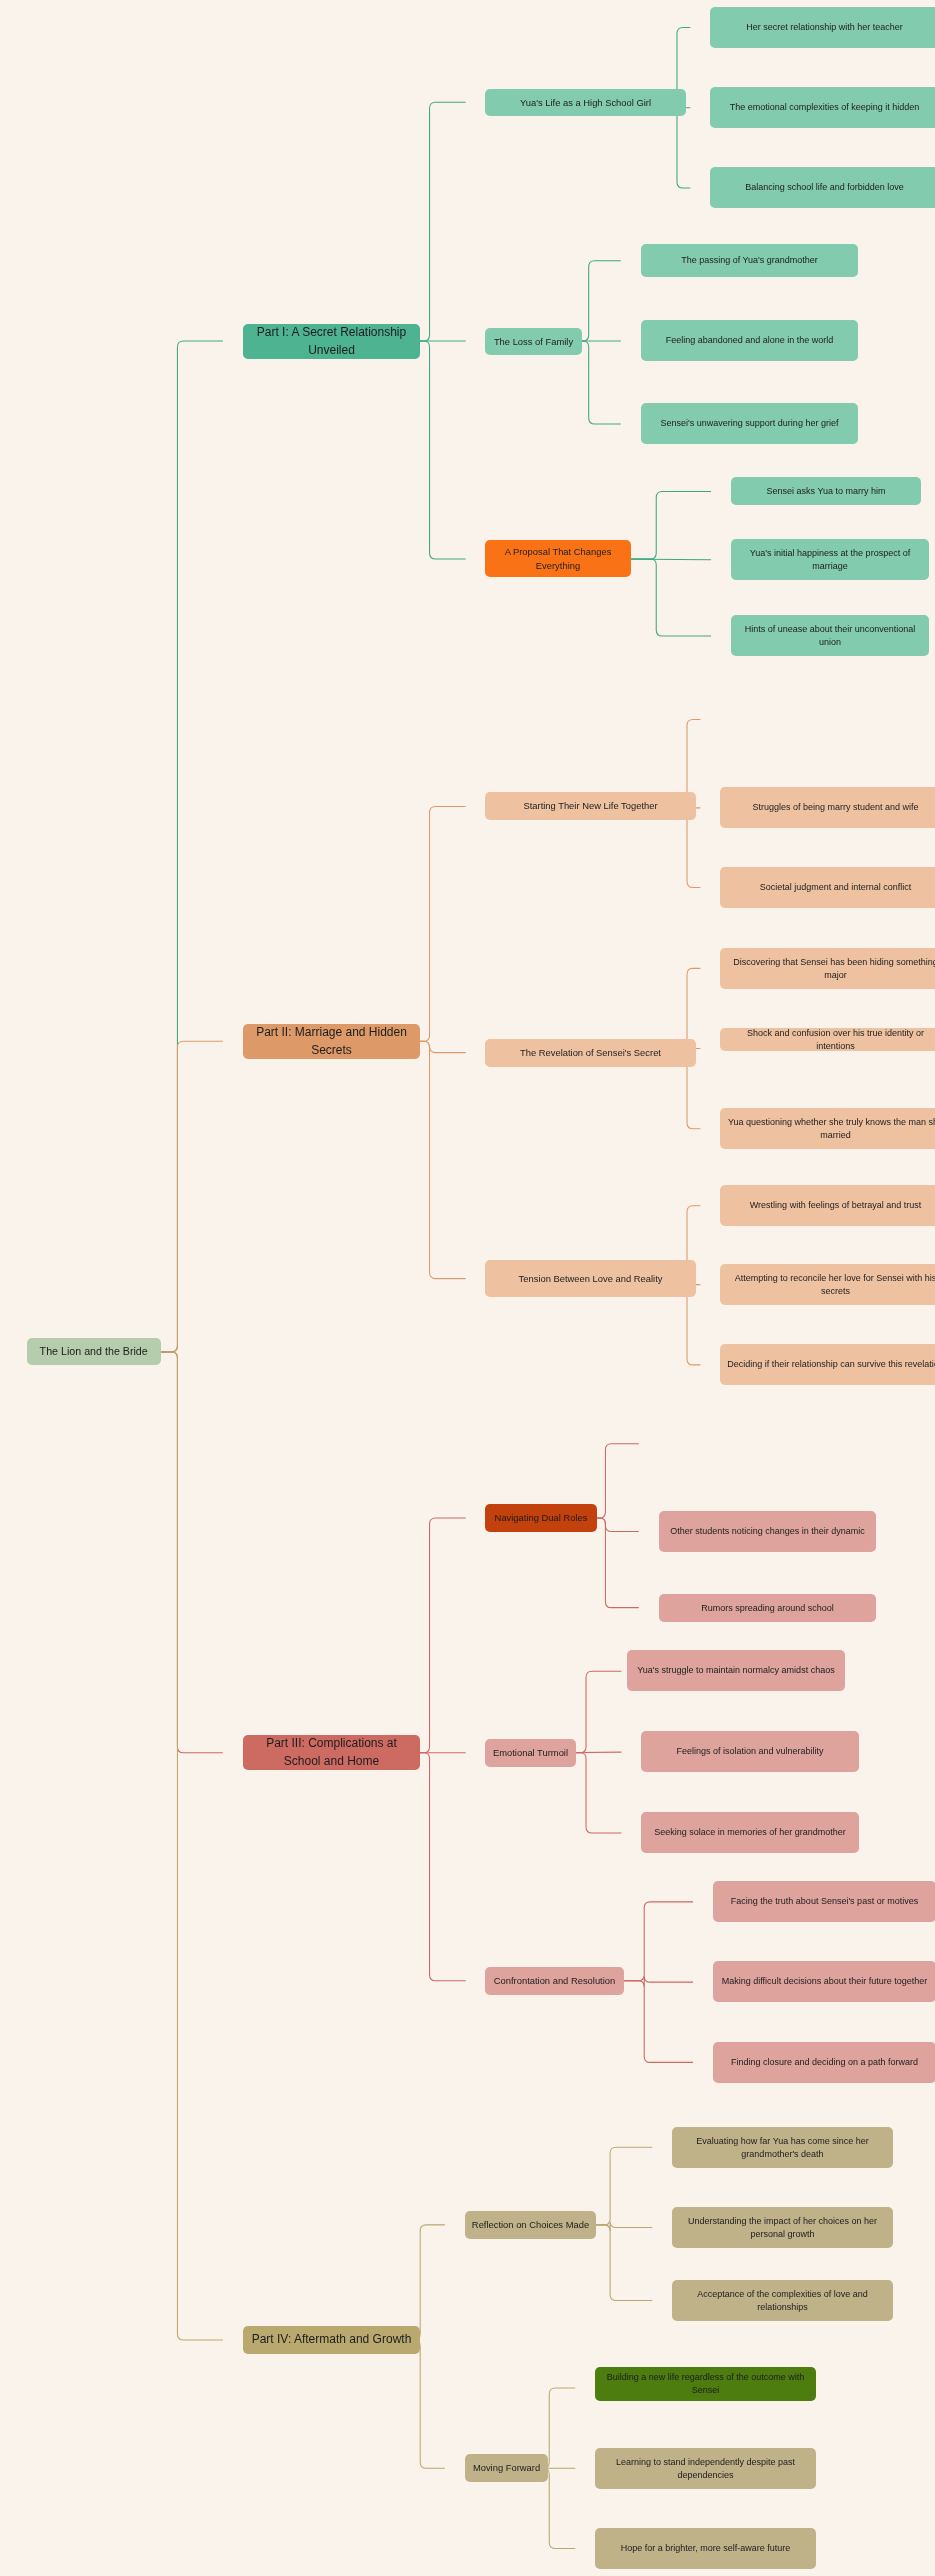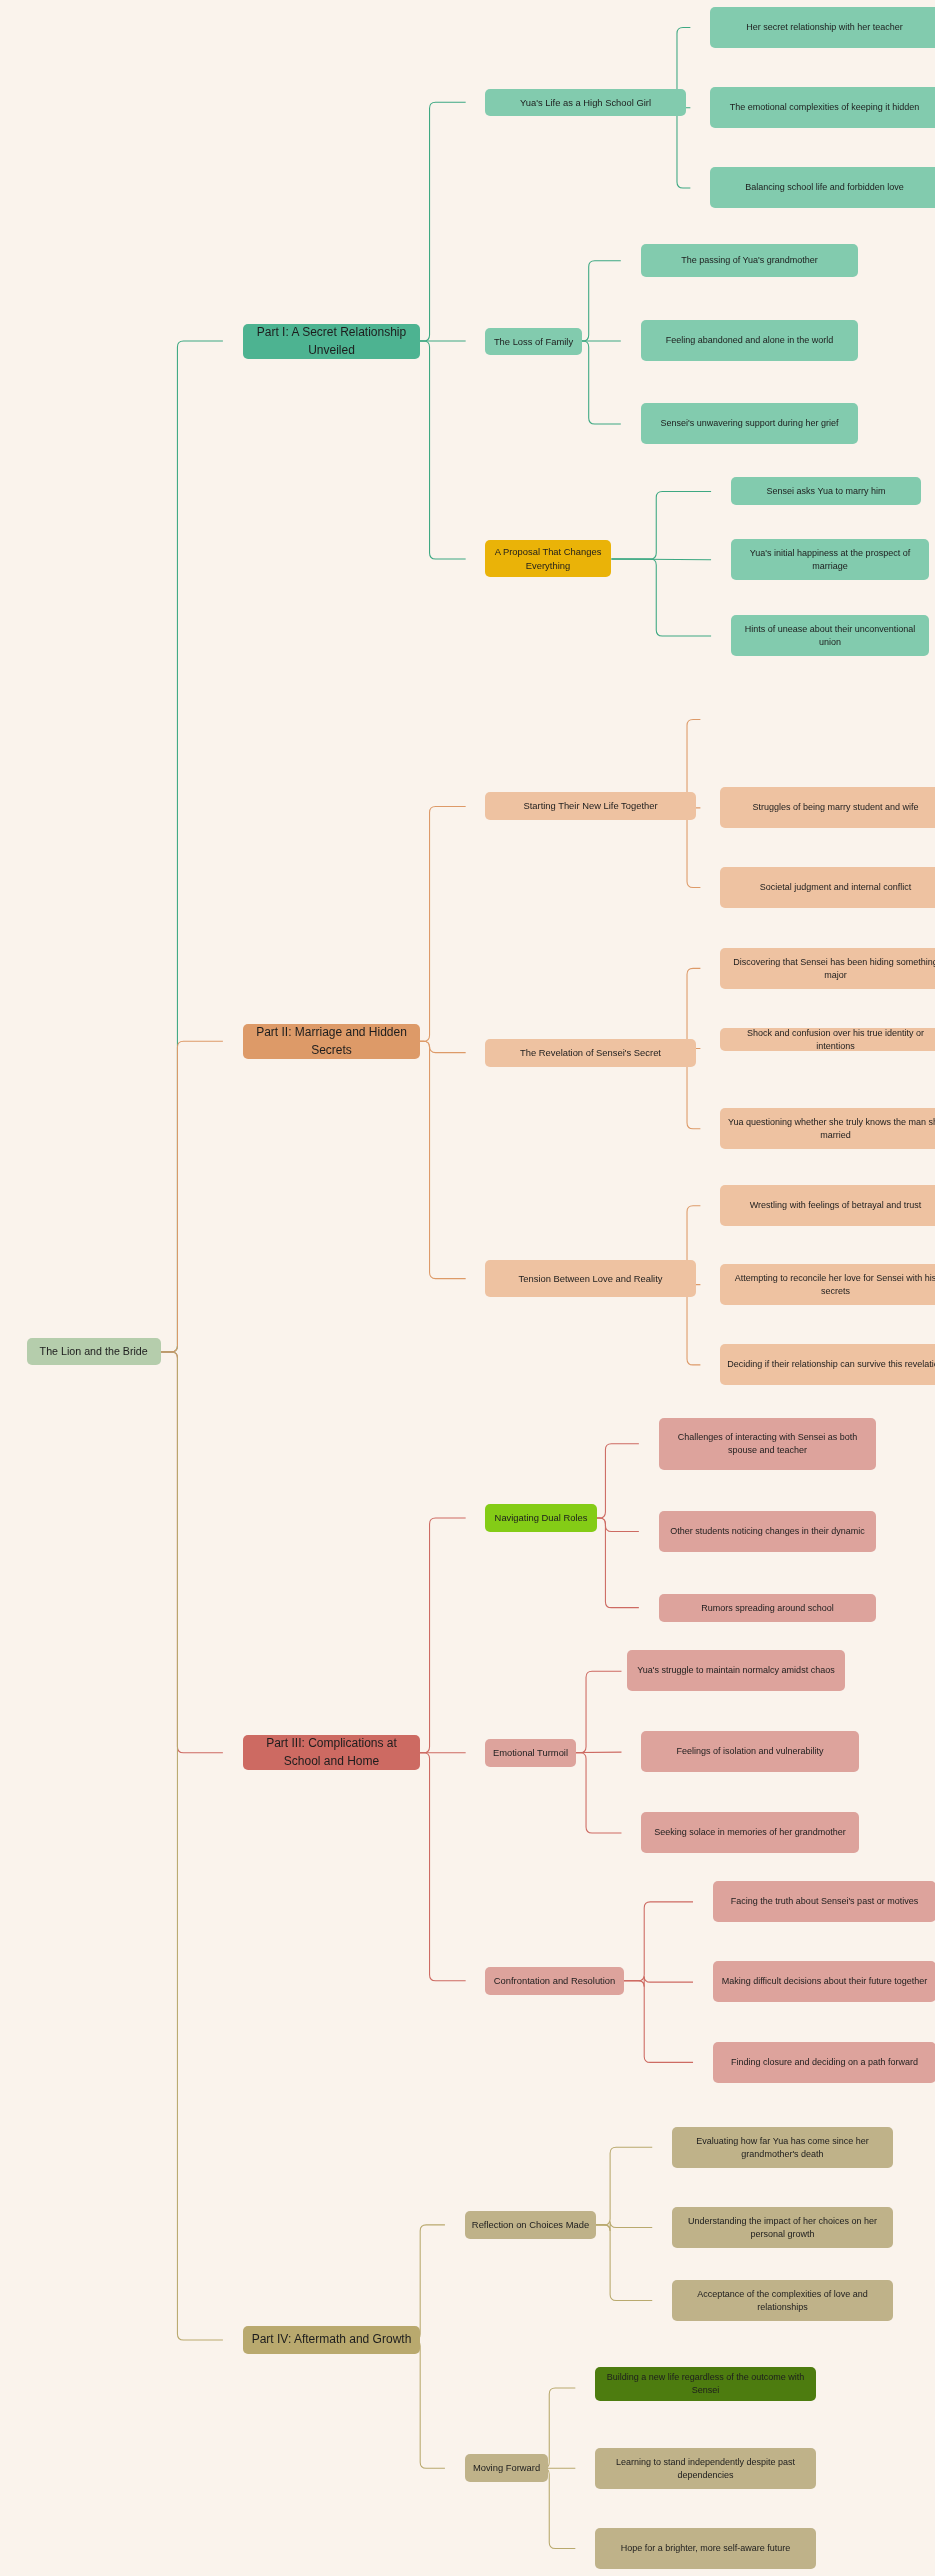--- a/index.html
+++ b/index.html
@@ -95,39 +95,38 @@
     </svg>
 <div class="node lvl1" style="left: 223px; top: 324px; width: 177px; height: 35px; background: rgb(77, 179, 145);">Part I: A Secret Relationship Unveiled</div>
     <div class="node lvl2" style="left: 465px; top: 89px; width: 201px; height: 27px; background: rgb(130, 203, 174);">Yua's Life as a High School Girl</div>
     <div class="node lvl3" style="left: 690px; top: 6.7px; width: 229px; height: 41px; background: rgb(130, 203, 174);">Her secret relationship with her teacher</div>
     <div class="node lvl3" style="left: 690px; top: 87px; width: 229px; height: 41px; background: rgb(130, 203, 174);">The emotional complexities of keeping it hidden</div>
     <div class="node lvl3" style="left: 690px; top: 167px; width: 229px; height: 41px; background: rgb(130, 203, 174);">Balancing school life and forbidden love</div>
     <div class="node lvl2" style="left: 465px; top: 328px; width: 97px; height: 27px; background: rgb(130, 203, 174);">The Loss of Family</div>
     <div class="node lvl3" style="left: 621px; top: 244px; width: 217px; height: 33px; background: rgb(130, 203, 174);">The passing of Yua's grandmother</div>
     <div class="node lvl3" style="left: 621px; top: 320px; width: 217px; height: 41px; background: rgb(130, 203, 174);">Feeling abandoned and alone in the world</div>
     <div class="node lvl3" style="left: 621px; top: 403px; width: 217px; height: 41px; background: rgb(130, 203, 174);">Sensei's unwavering support during her grief</div>
-    <div class="node lvl2" style="left: 465px; top: 540px; width: 126px; height: 37px; background: #eab308;">A Proposal That Changes Everything</div>
+    <div class="node lvl2" style="left: 465px; top: 540px; width: 146px; height: 37px; background: #f97316;">A Proposal That Changes Everything</div>
     <div class="node lvl3" style="left: 711px; top: 477px; width: 190px; height: 28px; background: rgb(130, 203, 174);">Sensei asks Yua to marry him</div>
     <div class="node lvl3" style="left: 711px; top: 539px; width: 198px; height: 41px; background: rgb(130, 203, 174);">Yua's initial happiness at the prospect of marriage</div>
     <div class="node lvl3" style="left: 711px; top: 615px; width: 198px; height: 41px; background: rgb(130, 203, 174);">Hints of unease about their unconventional union</div>
     <div class="node lvl1" style="left: 223px; top: 1024px; width: 177px; height: 35px; background: rgb(221, 154, 104);">Part II: Marriage and Hidden Secrets</div>
     <div class="node lvl2" style="left: 465px; top: 792px; width: 211px; height: 28px; background: rgb(238, 194, 161);">Starting Their New Life Together</div>
     <div class="node lvl3" style="left: 700px; top: 787px; width: 231px; height: 41px; background: rgb(238, 194, 161);">Struggles of being marry student and wife</div>
     <div class="node lvl3" style="left: 700px; top: 867px; width: 231px; height: 41px; background: rgb(238, 194, 161);">Societal judgment and internal conflict</div>
     <div class="node lvl2" style="left: 465px; top: 1039px; width: 211px; height: 28px; background: rgb(238, 194, 161);">The Revelation of Sensei's Secret</div>
     <div class="node lvl3" style="left: 700px; top: 948px; width: 231px; height: 41px; background: rgb(238, 194, 161);">Discovering that Sensei has been hiding something major</div>
     <div class="node lvl3" style="left: 700px; top: 1028px; width: 231px; height: 23px; background: rgb(238, 194, 161);">Shock and confusion over his true identity or intentions</div>
     <div class="node lvl3" style="left: 700px; top: 1108px; width: 231px; height: 41px; background: rgb(238, 194, 161);">Yua questioning whether she truly knows the man she married</div>
     <div class="node lvl2" style="left: 465px; top: 1260px; width: 211px; height: 37px; background: rgb(238, 194, 161);">Tension Between Love and Reality</div>
     <div class="node lvl3" style="left: 700px; top: 1185px; width: 231px; height: 41px; background: rgb(238, 194, 161);">Wrestling with feelings of betrayal and trust</div>
     <div class="node lvl3" style="left: 700px; top: 1264px; width: 231px; height: 41px; background: rgb(238, 194, 161);">Attempting to reconcile her love for Sensei with his secrets</div>
     <div class="node lvl3" style="left: 700px; top: 1344px; width: 231px; height: 41px; background: rgb(238, 194, 161);">Deciding if their relationship can survive this revelation</div>
     <div class="node lvl1" style="left: 223px; top: 1735px; width: 177px; height: 35px; background: rgb(205, 106, 98);">Part III: Complications at School and Home</div>
-    <div class="node lvl2" style="left: 465px; top: 1504px; width: 112px; height: 28px; background: #84cc16;">Navigating Dual Roles</div>
-    <div class="node lvl3" style="left: 639px; top: 1418px; width: 217px; height: 52px; background: rgb(221, 163, 156);">Challenges of interacting with Sensei as both spouse and teacher</div>
+    <div class="node lvl2" style="left: 465px; top: 1504px; width: 112px; height: 28px; background: #c2410c;">Navigating Dual Roles</div>
     <div class="node lvl3" style="left: 639px; top: 1511px; width: 217px; height: 41px; background: rgb(221, 163, 156);">Other students noticing changes in their dynamic</div>
     <div class="node lvl3" style="left: 639px; top: 1594px; width: 217px; height: 28px; background: rgb(221, 163, 156);">Rumors spreading around school</div>
     <div class="node lvl2" style="left: 465px; top: 1739px; width: 91px; height: 28px; background: rgb(221, 163, 156);">Emotional Turmoil</div>
     <div class="node lvl3" style="left: 607px; top: 1650px; width: 218px; height: 41px; background: rgb(221, 163, 156);">Yua's struggle to maintain normalcy amidst chaos</div>
     <div class="node lvl3" style="left: 621px; top: 1731px; width: 218px; height: 41px; background: rgb(221, 163, 156);">Feelings of isolation and vulnerability</div>
     <div class="node lvl3" style="left: 621px; top: 1812px; width: 218px; height: 41px; background: rgb(221, 163, 156);">Seeking solace in memories of her grandmother</div>
     <div class="node lvl2" style="left: 465px; top: 1967px; width: 139px; height: 28px; background: rgb(221, 163, 156);">Confrontation and Resolution</div>
     <div class="node lvl3" style="left: 693px; top: 1881px; width: 223px; height: 41px; background: rgb(221, 163, 156);">Facing the truth about Sensei's past or motives</div>
     <div class="node lvl3" style="left: 693px; top: 1961px; width: 223px; height: 41px; background: rgb(221, 163, 156);">Making difficult decisions about their future together</div>
     <div class="node lvl3" style="left: 693px; top: 2042px; width: 223px; height: 41px; background: rgb(221, 163, 156);">Finding closure and deciding on a path forward</div>

